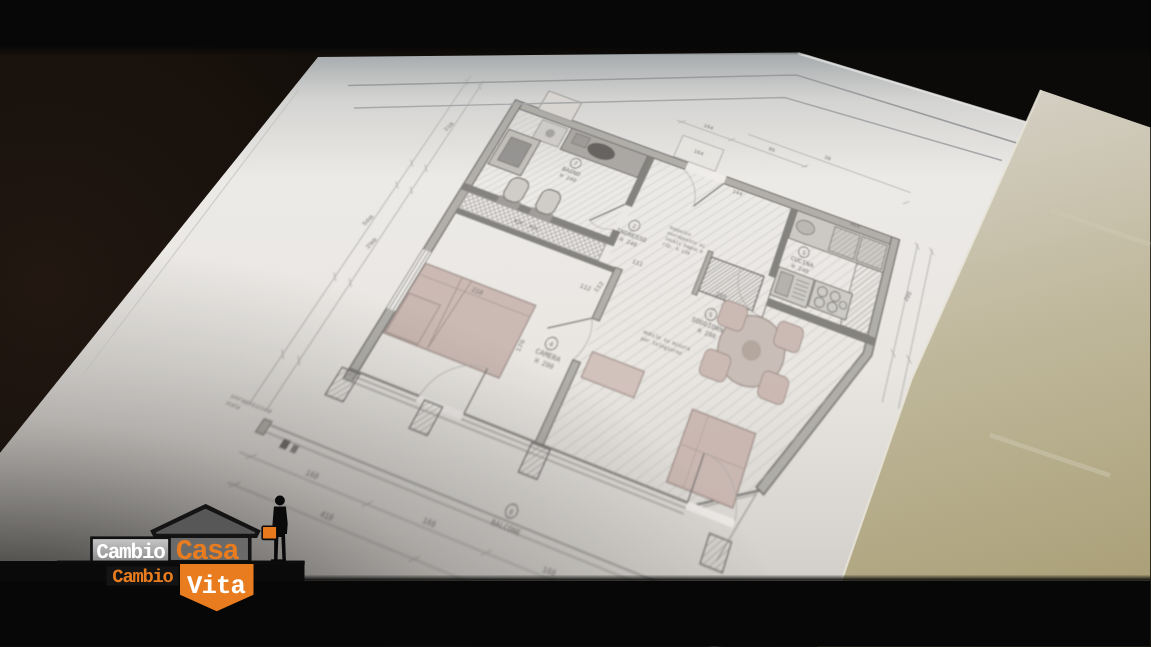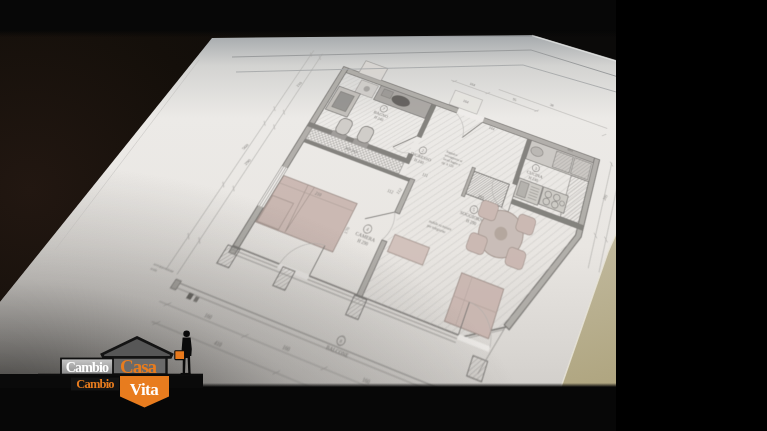--- a/index.html
+++ b/index.html
@@ -1,15 +1,15 @@
 <!DOCTYPE html>
 <html><head><meta charset="utf-8">
 <style>
 html,body{margin:0;padding:0;background:#000;}
-#stage{position:relative;width:616px;height:431px;overflow:hidden;background:#0d0c0a;font-family:Liberation Serif, serif;}
+#stage{position:relative;width:767px;height:431px;overflow:hidden;background:#0d0c0a;font-family:Liberation Mono, monospace;}
 #planwrap{position:absolute;left:0;top:0;width:820px;height:720px;transform-origin:0 0;transform:matrix3d(0.319650,0.119340,0.000000,-0.000049,-0.323003,0.269928,0.000000,-0.000405,0.000000,0.000000,1.000000,0.000000,337.634180,49.724812,0.000000,1.000000);filter:blur(0.8px);opacity:0.82;}
 </style></head>
 <body>
 <div id="stage">
 
 <div style="position:absolute;inset:0;background:radial-gradient(circle at 30px 190px, #221711 0%, #140f0a 30%, #0b0a09 66%);"></div>
 
 <svg width="767" height="431" style="position:absolute;left:0;top:0">
 <defs>
 <linearGradient id="pg" x1="0" y1="28" x2="0" y2="405" gradientUnits="userSpaceOnUse">

